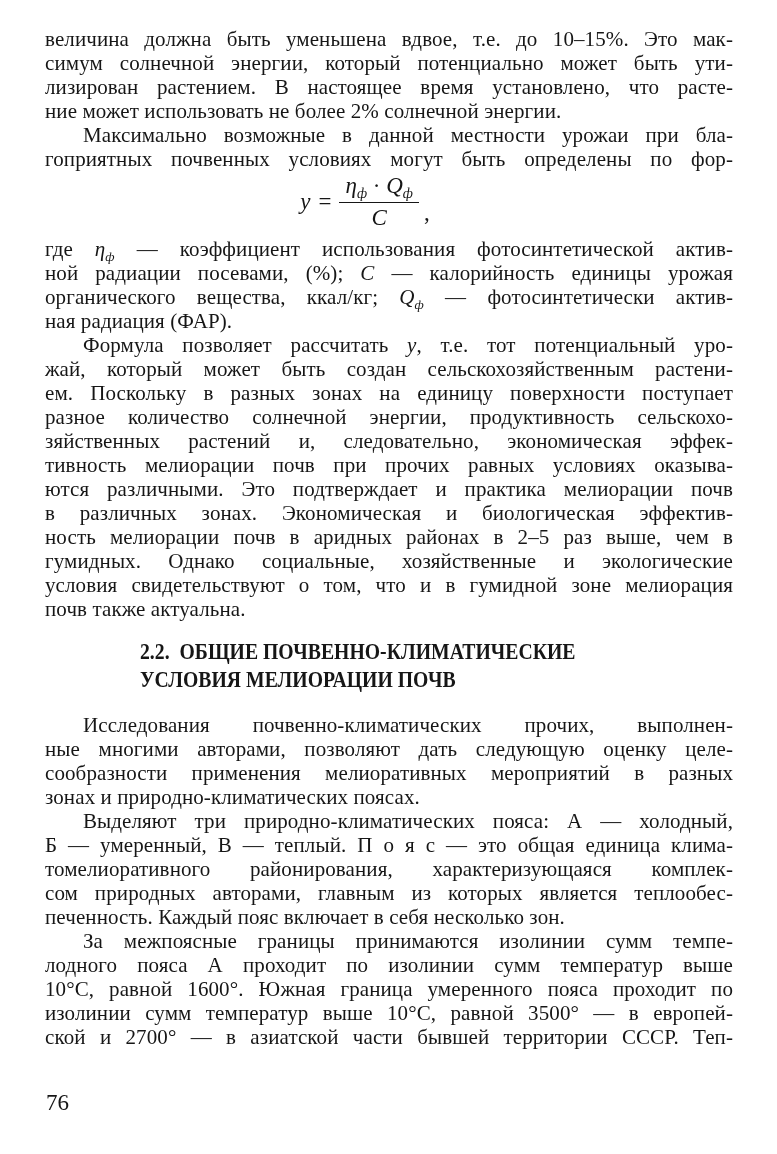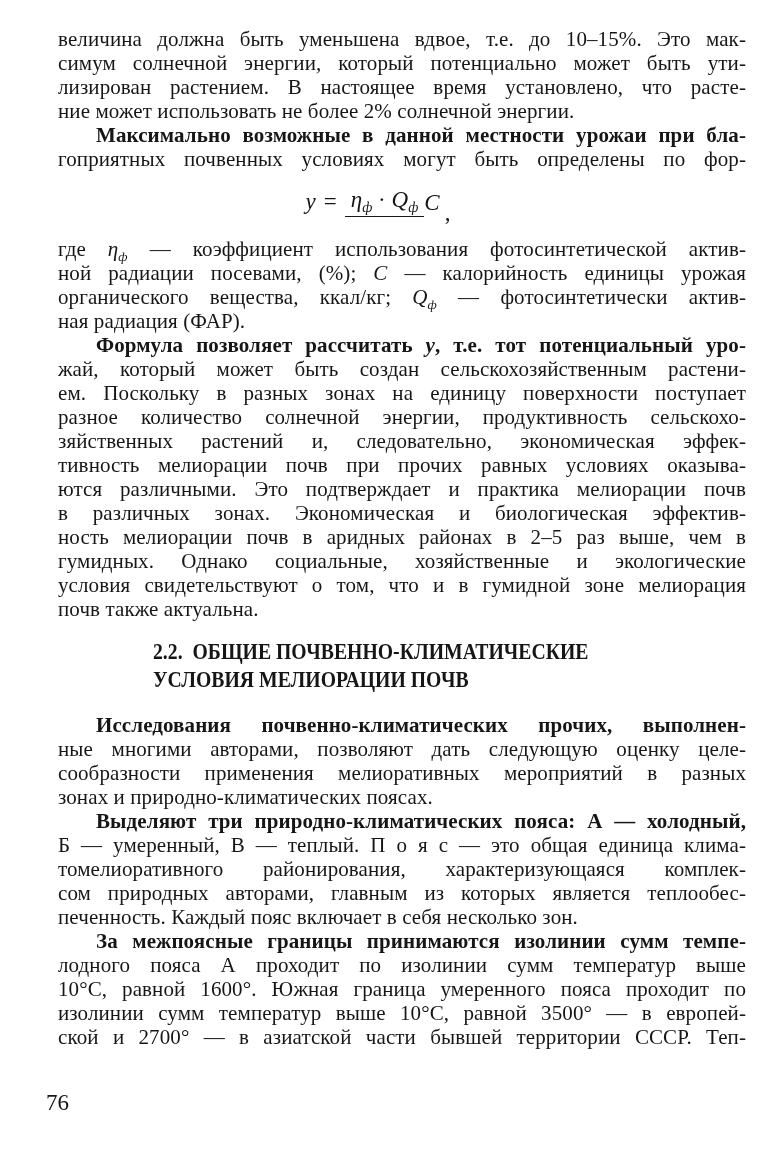--- a/index.html
+++ b/index.html
@@ -7,38 +7,38 @@
     position: relative;
     width: 777px;
     height: 1154px;
     background: #ffffff;
     color: #161616;
     font-family: "Liberation Serif", "DejaVu Serif", serif;
     overflow: hidden;
   }
   .content {
     position: absolute;
-    left: 58px;
+    left: 45px;
     top: 27px;
     width: 688px;
   }
   .paragraph { margin: 0; }
   .line {
     font-size: 21px;
     line-height: 24px;
     text-align: justify;
     text-align-last: justify;
     -moz-text-align-last: justify;
     letter-spacing: 0.1px;
   }
   .line.last {
     text-align-last: left;
     -moz-text-align-last: left;
   }
-  .line.indent { text-indent: 38px; font-weight: bold; }
+  .line.indent { text-indent: 38px; }
   .line i, .formula i { font-style: italic; }
   sub {
     font-size: 62%;
     font-style: italic;
     vertical-align: baseline;
     position: relative;
     top: 5px;
     line-height: 0;
   }
   .formula {
@@ -47,21 +47,21 @@
     display: flex;
     justify-content: center;
     align-items: center;
     position: relative;
     left: -24px;
     font-size: 23px;
   }
   .f-eq { margin: 0 8px; }
   .frac {
     display: inline-flex;
-    flex-direction: row;
+    flex-direction: column;
     align-items: center;
   }
   .frac .num {
     padding: 0 6px 3px 6px;
     border-bottom: 1.7px solid #161616;
   }
   .frac .den { padding-top: 2px; }
   .f-comma {
     margin-left: 5px;
     transform: translateY(11px);

